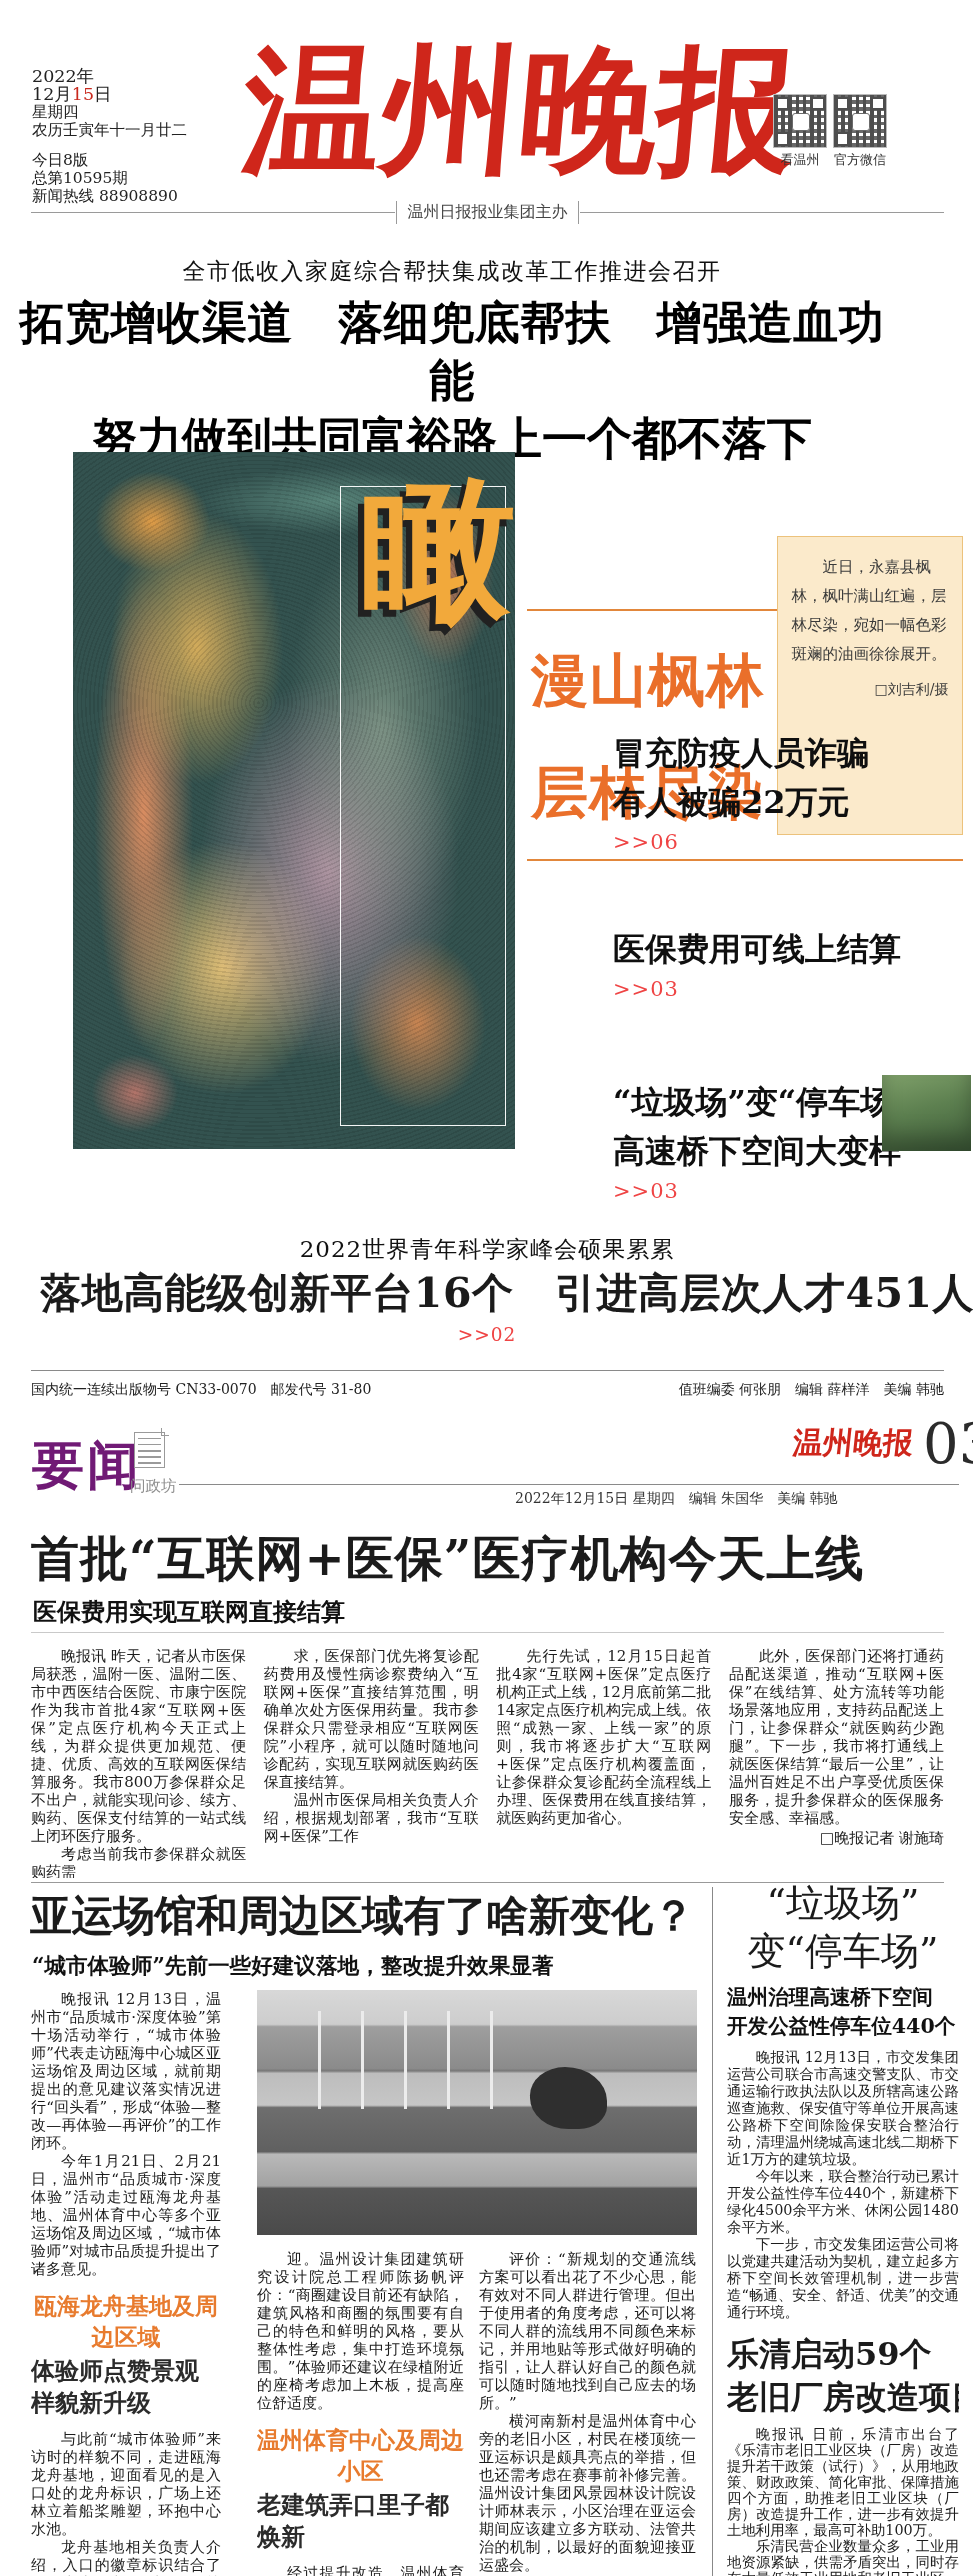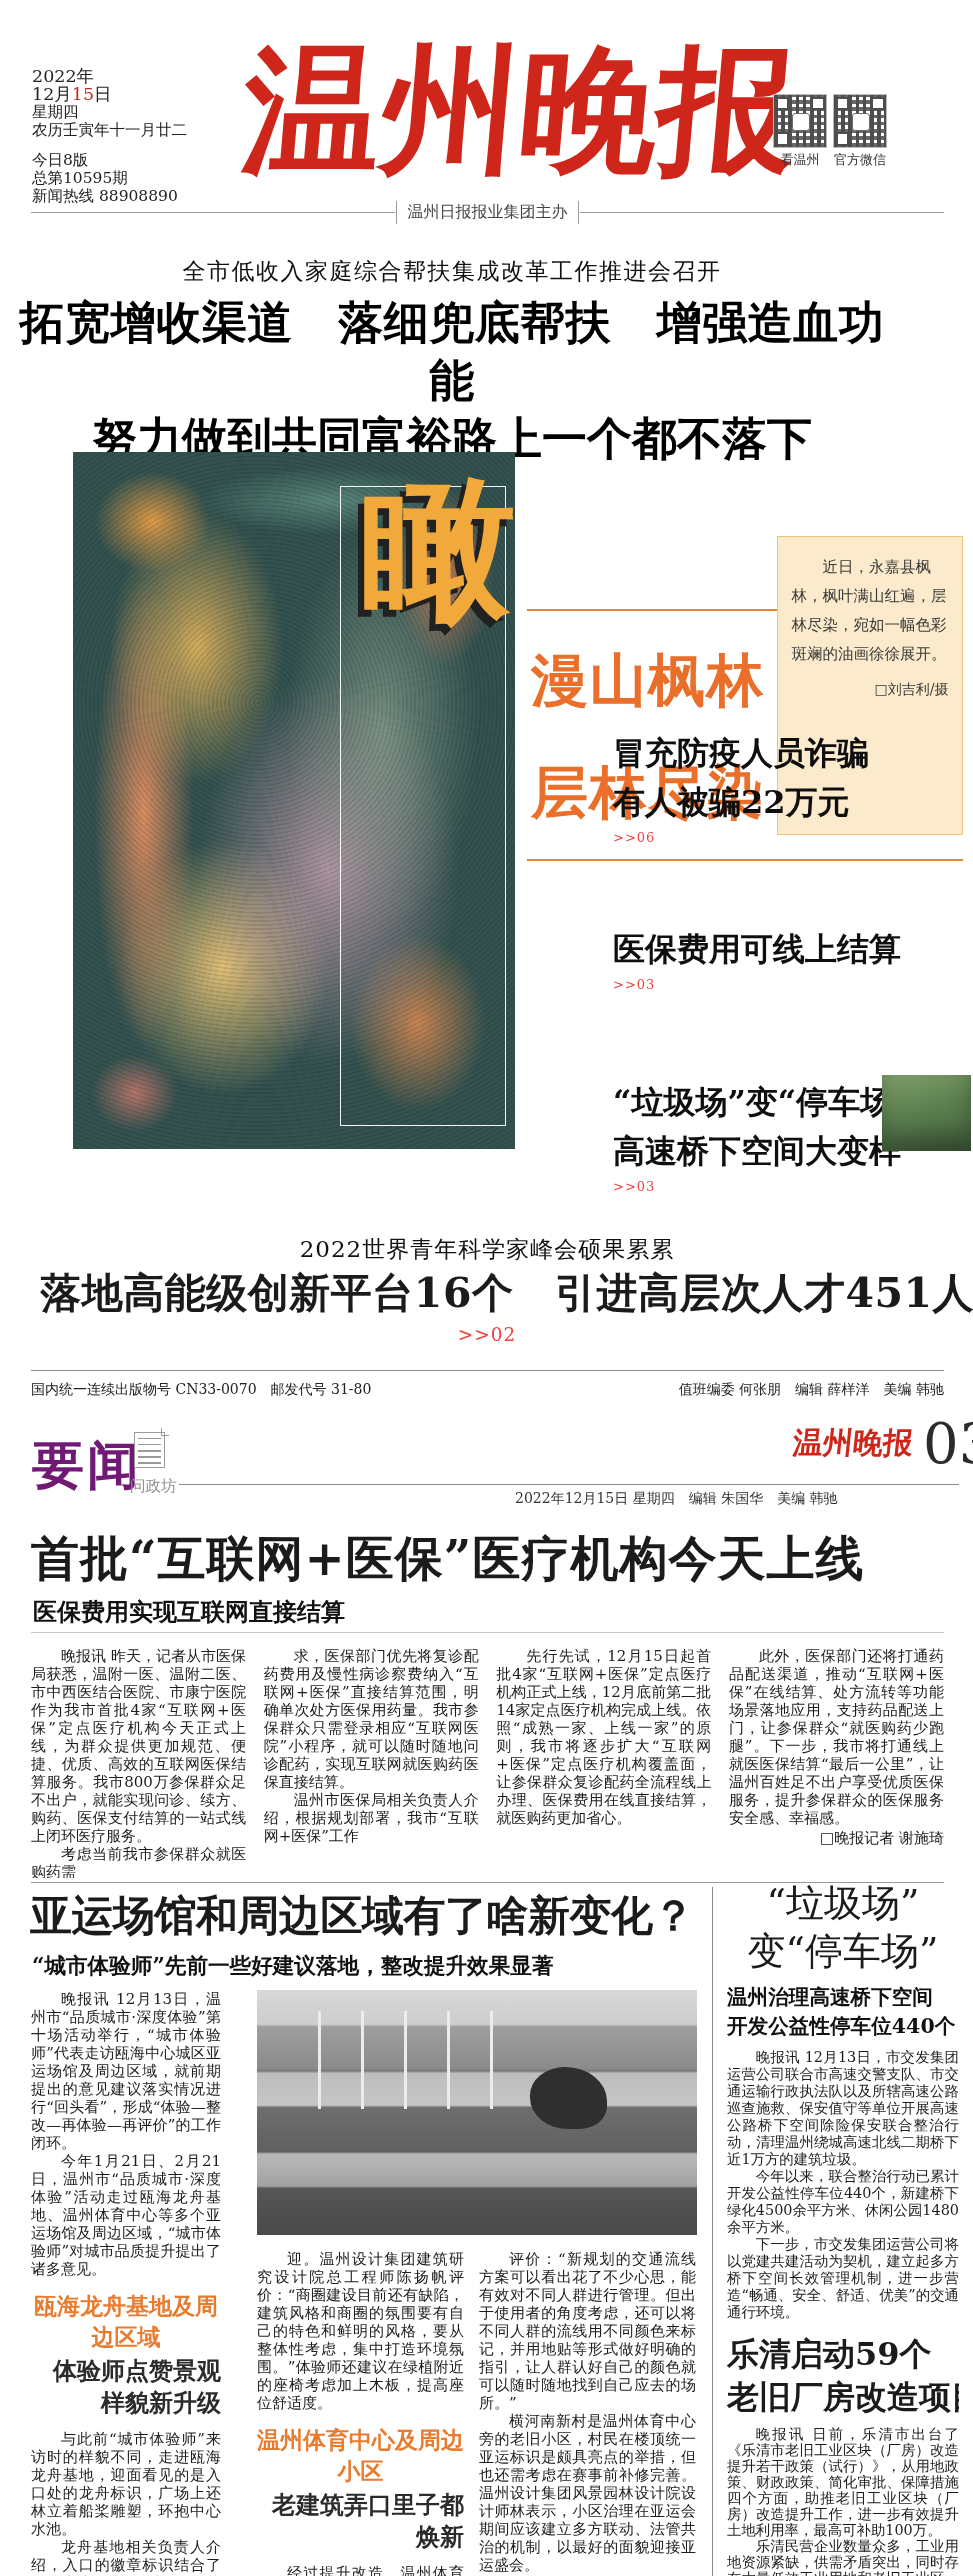--- a/index.html
+++ b/index.html
@@ -55,21 +55,21 @@
   .feature-title{left:531px;top:624px;width:237px;font-size:57px;line-height:112px;color:#ea6f2a;
       font-weight:bold;letter-spacing:1.5px;white-space:nowrap;}
   .feature-note{left:777px;top:536px;width:157px;height:266px;background:#fbeacb;border:0.5px solid #ecc27c;
       padding:15.5px 13.4px;font-size:15.5px;line-height:29px;color:#3a3a3a;}
   .feature-note .note-text{text-indent:2em;}
   .feature-note .credit{text-align:right;margin-top:6.2px;font-size:14px;}
 
   
   .brief{left:613px;width:355px;}
   .brief .l{font-size:32px;line-height:49px;font-weight:900;color:#0f0f0f;white-space:nowrap;}
-  .brief .page-ref{display:block;margin-top:3.1px;font-size:13px;}
+  .brief .page-ref{display:block;margin-top:3.1px;font-size:21px;}
   .brief-thumb{left:882px;top:1075px;width:89px;height:76px;background:
       linear-gradient(165deg,#7fa06a 0%,#5d8050 45%,#3f5e3a 100%);
       box-shadow:inset 0 -15.5px 20.6px rgba(0,0,0,.25);}
 
   
   .summit{left:0;top:1234px;width:974px;text-align:center;}
   .summit .kicker{font-size:23px;letter-spacing:1px;color:#111;}
   .summit .hl{font-size:41px;line-height:54px;font-weight:900;margin-top:1px;letter-spacing:0.5px;text-align:right;}
   .summit .page-ref{display:block;margin-top:4.1px;}
 
@@ -107,21 +107,21 @@
   .a2-photo{left:257px;top:1990px;width:440px;height:245px;background:
       linear-gradient(180deg,#d8d8d8 0%,#cdcdcd 14%,#9e9e9e 15%,#8b8b8b 32%,#787878 33%,#bdbdbd 34%,#c6c6c6 47%,#6e6e6e 48%,#606060 66%,#b9b9b9 67%,#a2a2a2 80%,#565656 81%,#4a4a4a 100%);}
   .a2-photo .poles{position:absolute;left:20.6px;top:20.6px;width:216px;height:98px;background:
       repeating-linear-gradient(90deg,transparent 0 40px,#ececec 40px 43px);}
   .a2-photo .blob{position:absolute;left:273px;top:77px;width:77px;height:62px;background:#2f2f2f;
       border-radius:50% 60% 40% 55%;}
   .a2-cA{left:257px;top:2250px;width:207px;height:544px;overflow:hidden;}
   .a2-cB{left:479px;top:2250px;width:217px;height:544px;overflow:hidden;}
   .sub-orange{margin:13.4px 0 2.1px;text-align:center;font-size:23px;font-weight:900;color:#e87b2e;
       font-family:"DejaVu Sans",sans-serif;}
-  .sub-dark{margin:0 0 10.3px;text-align:right;font-size:24px;font-weight:900;color:#2b2b2b;
+  .sub-dark{margin:0 0 10.3px;text-align:left;font-size:24px;font-weight:900;color:#2b2b2b;
       font-family:"DejaVu Sans",sans-serif;}
   .v-divider{left:712px;top:1887px;width:1px;height:911px;background:#888;}
 
   
   .a3{left:727px;top:1879px;width:232px;height:446px;overflow:hidden;}
   .a3 .h{font-size:38px;line-height:48px;font-weight:400;text-align:center;white-space:nowrap;}
   .a3 .sub{margin-top:8.2px;font-size:20.6px;line-height:29px;font-weight:600;color:#111;}
   .a3 .body{margin-top:8.2px;}
   .a3 .body p,.a4 .body p{margin:0;text-indent:2em;text-align:justify;}
   .a3 .body p{font-size:14.4px;line-height:17px;color:#1c1c1c;}

